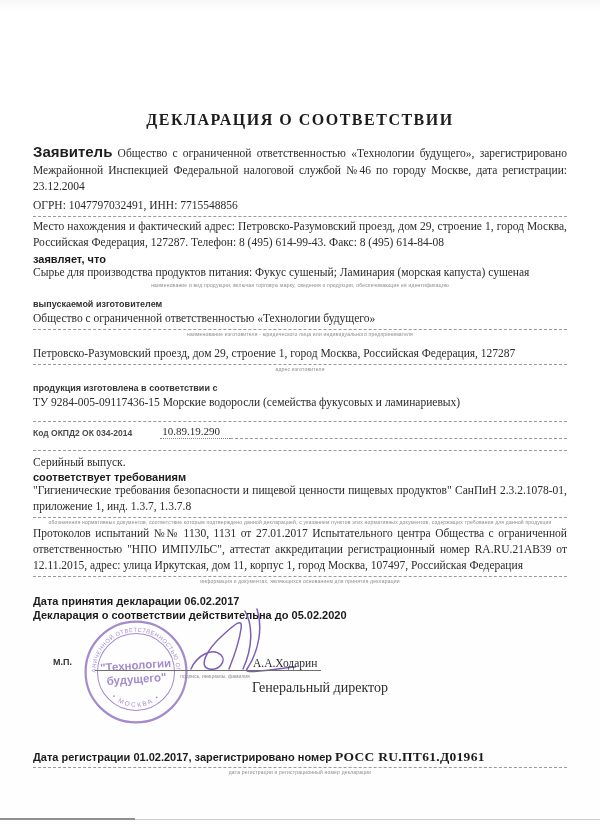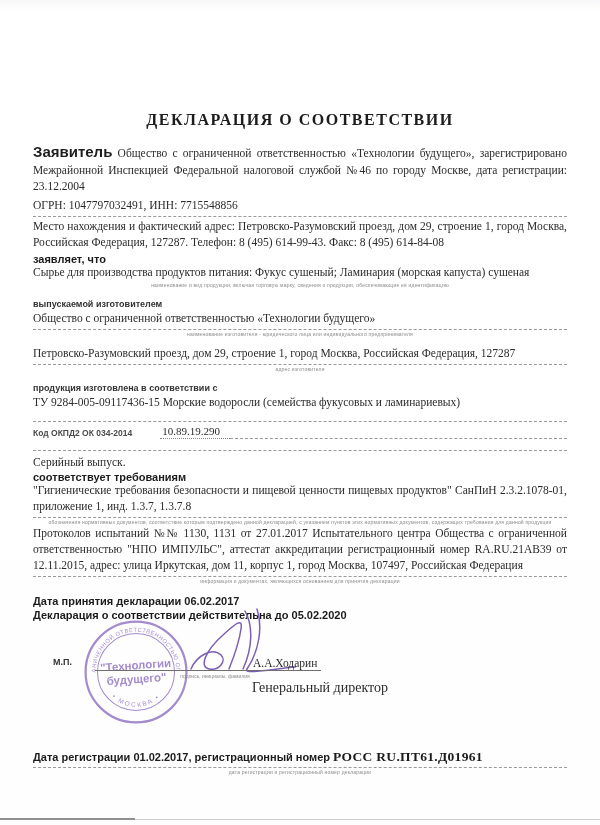--- a/index.html
+++ b/index.html
@@ -131,20 +131,20 @@
 
     <div class="sig-line"></div>
     <div class="sig-caption">подпись, инициалы, фамилия</div>
     <div class="director">Генеральный директор</div>
     <div class="director-name">А.А.Ходарин</div>
   </div>
 
   <div class="reg-row">
     <span>Дата регистрации</span>
     <span class="plain">01.02.2017,</span>
-    <span>регистрационный номер</span>
+    <span>зарегистрировано номер</span>
     <span class="reg-num">РОСС RU.ПТ61.Д01961</span>
   </div>
   <div class="caption">дата регистрации и регистрационный номер декларации</div>
 
   <div class="scan-edge-bottom"></div>
   <div class="scan-edge-bottom-dark"></div>
 </div>
 
 </body></html>

